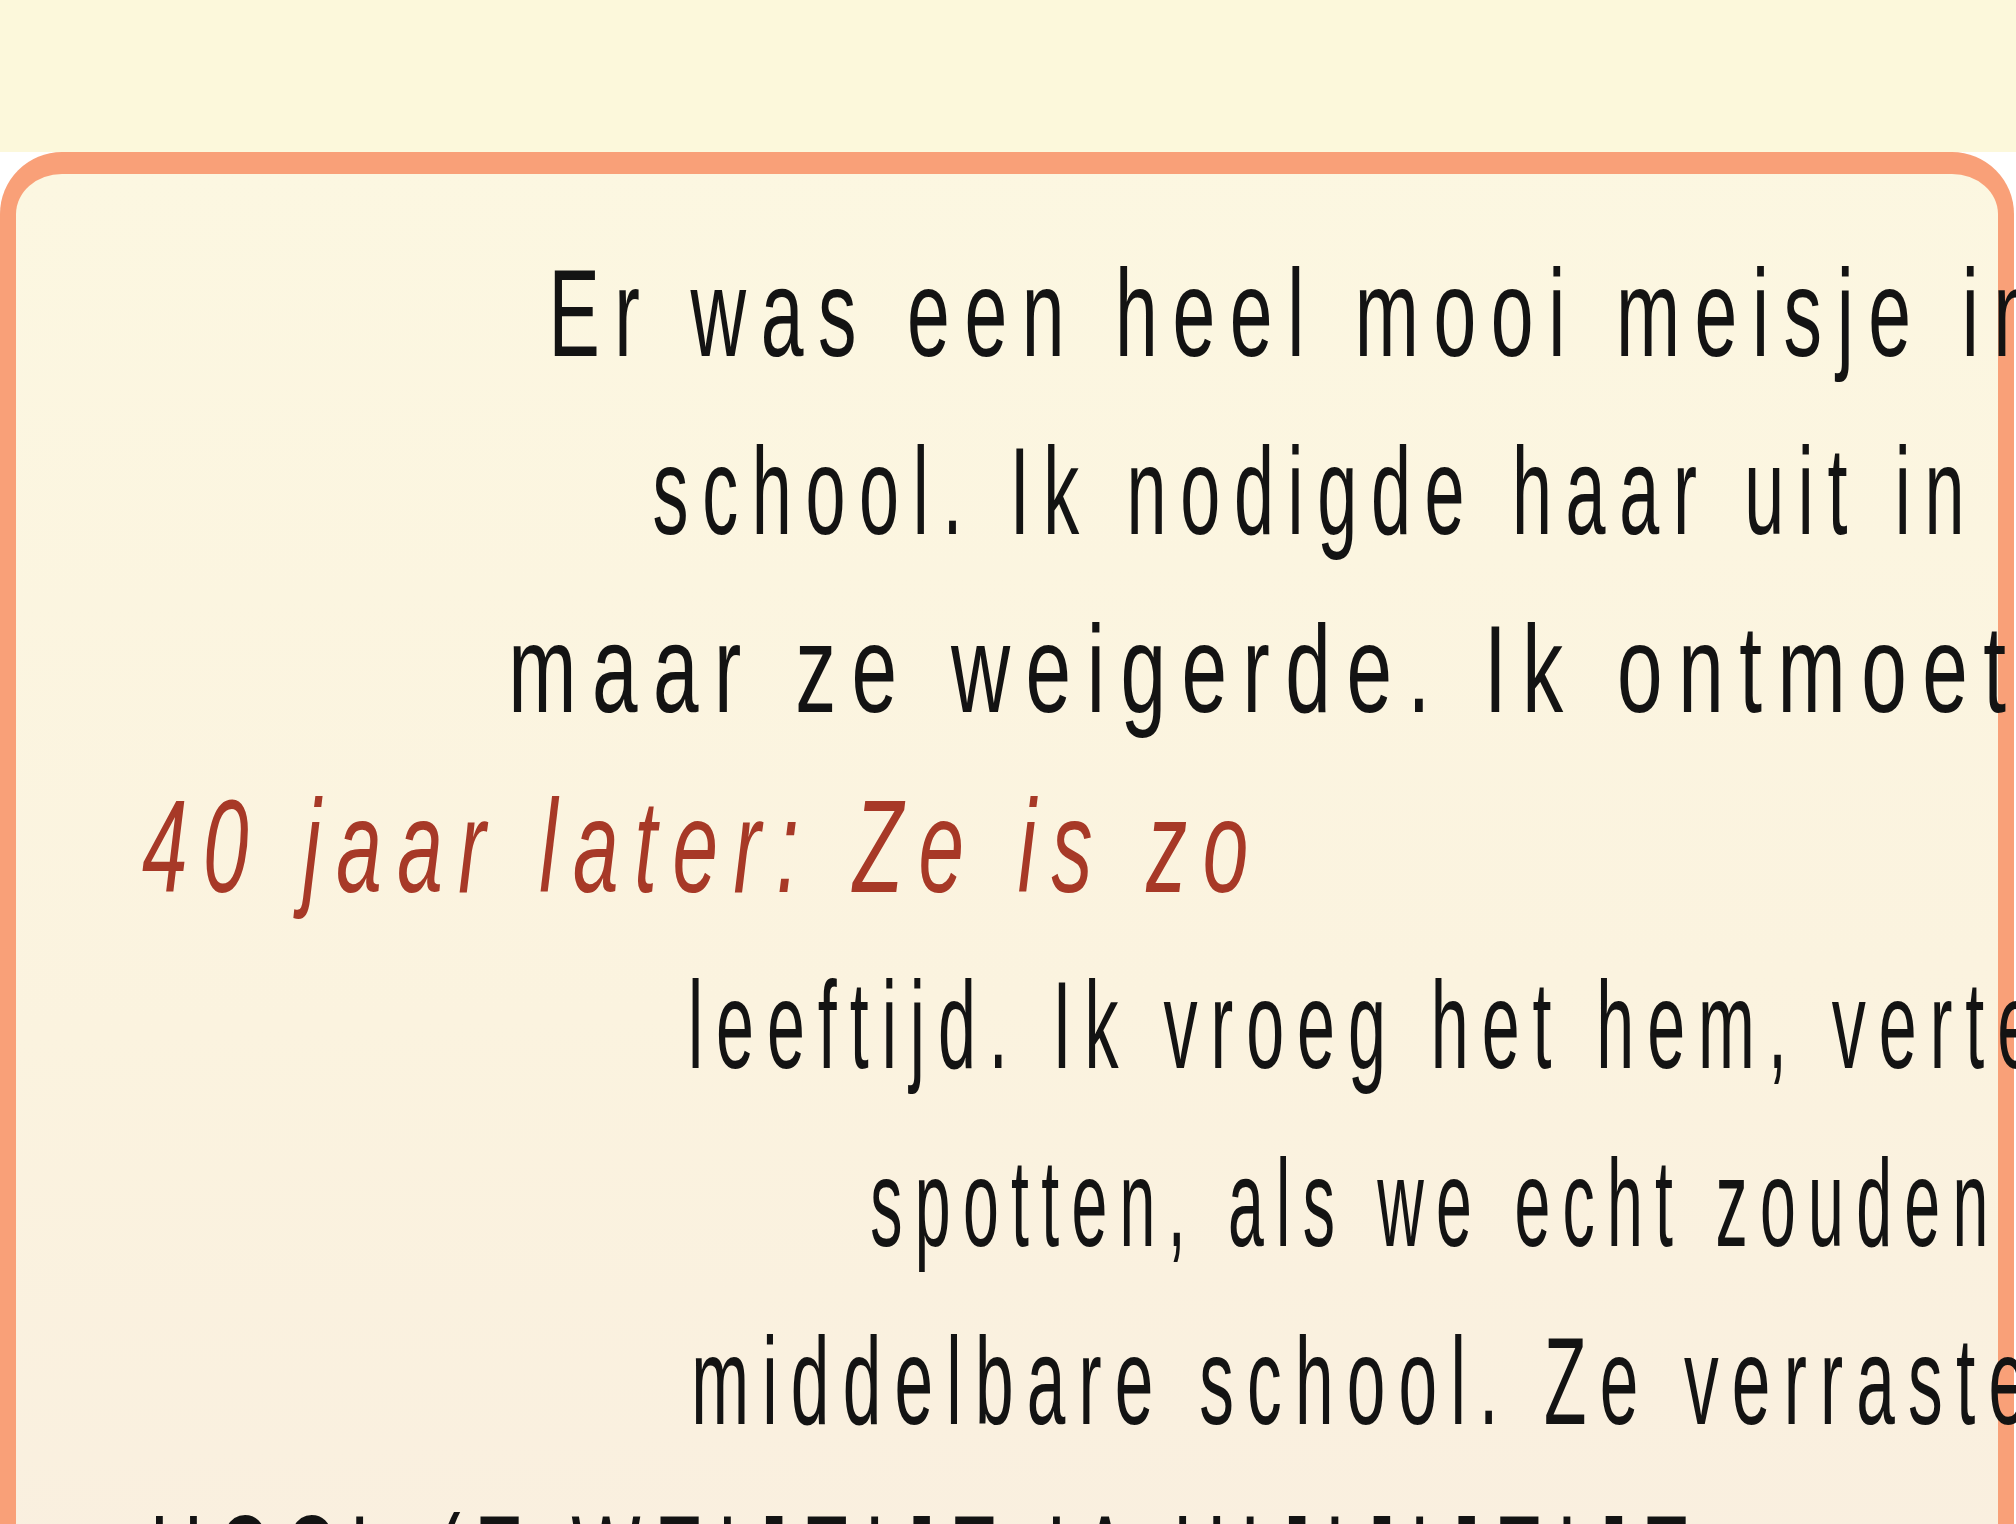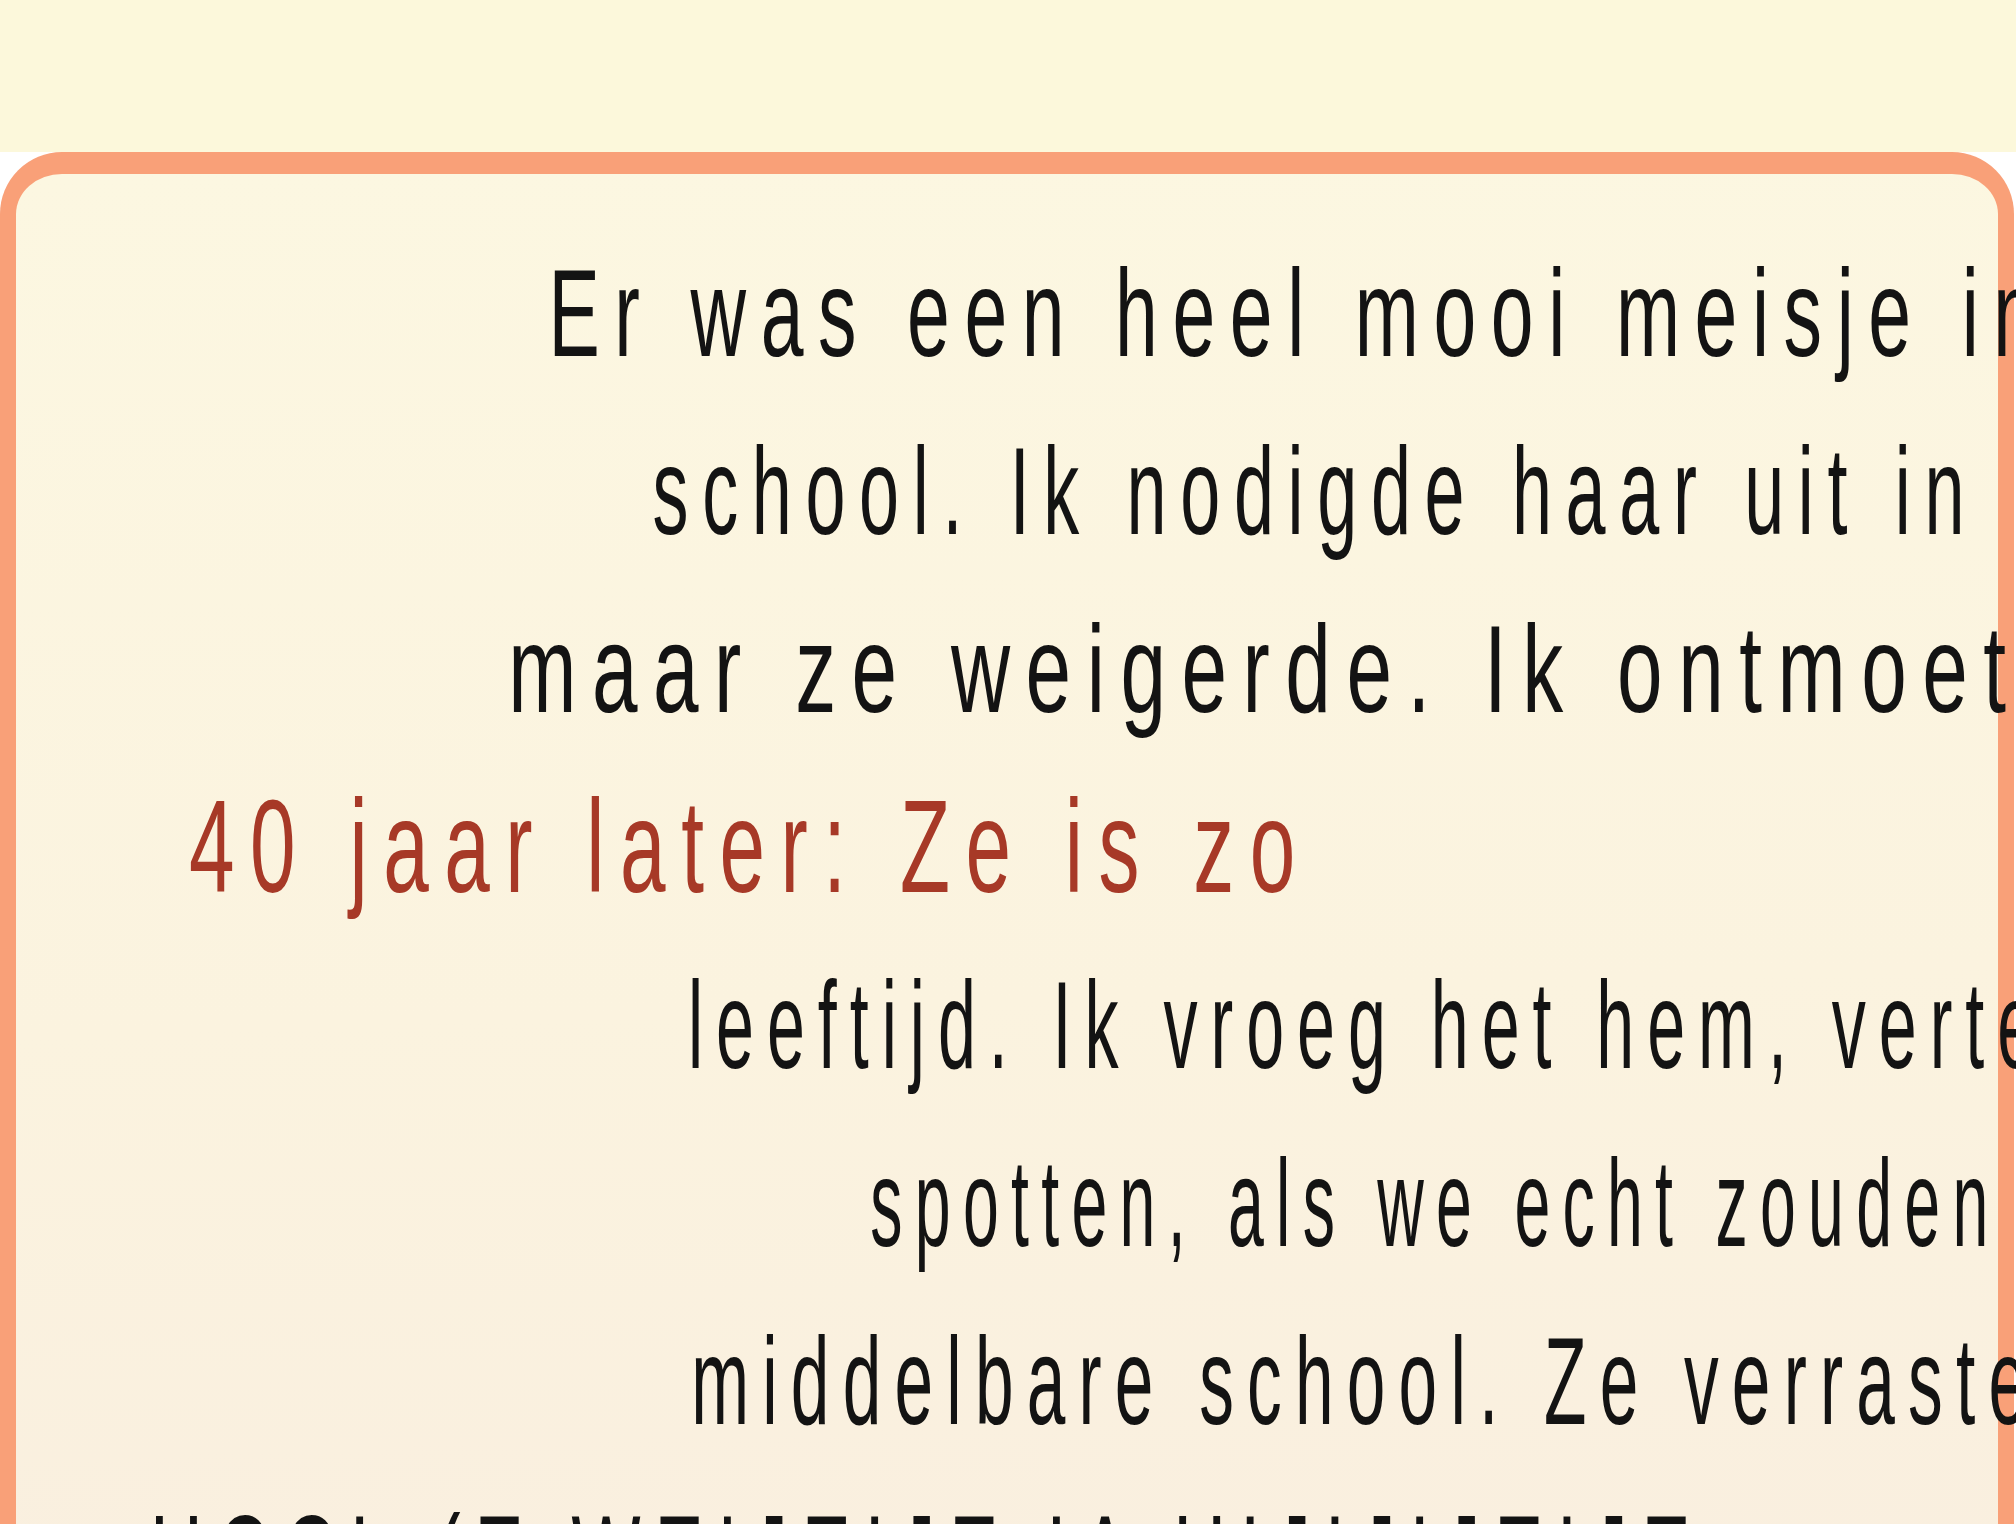--- a/index.html
+++ b/index.html
@@ -45,21 +45,21 @@
     height: 178px;
   }
   .tx {
     display: inline-block;
     letter-spacing: 0.19em;
     transform-origin: 50% 50%;
   }
   .l1 .tx { transform: scaleX(0.62); }
   .l2 .tx { transform: scaleX(0.58); }
   .l3 .tx { transform: scaleX(0.66); }
-  .l4 { text-align: right; }
+  .l4 { text-align: center; font-style: italic; }
   .l4 .tx {
     margin-left: 80px;
     font-size: 132px;
     color: #A73927;
     transform: scaleX(0.62);
     transform-origin: 0 50%;
   }
   .l5 .tx { transform: scaleX(0.55); }
   .l6 .tx { transform: scaleX(0.52); }
   .l7 .tx { transform: scaleX(0.56); }

